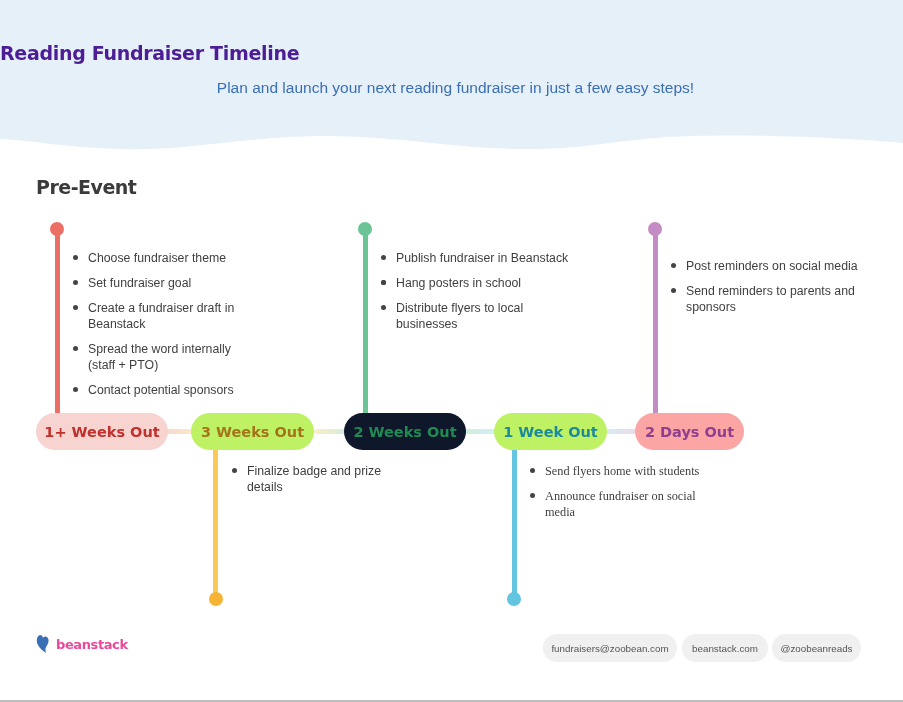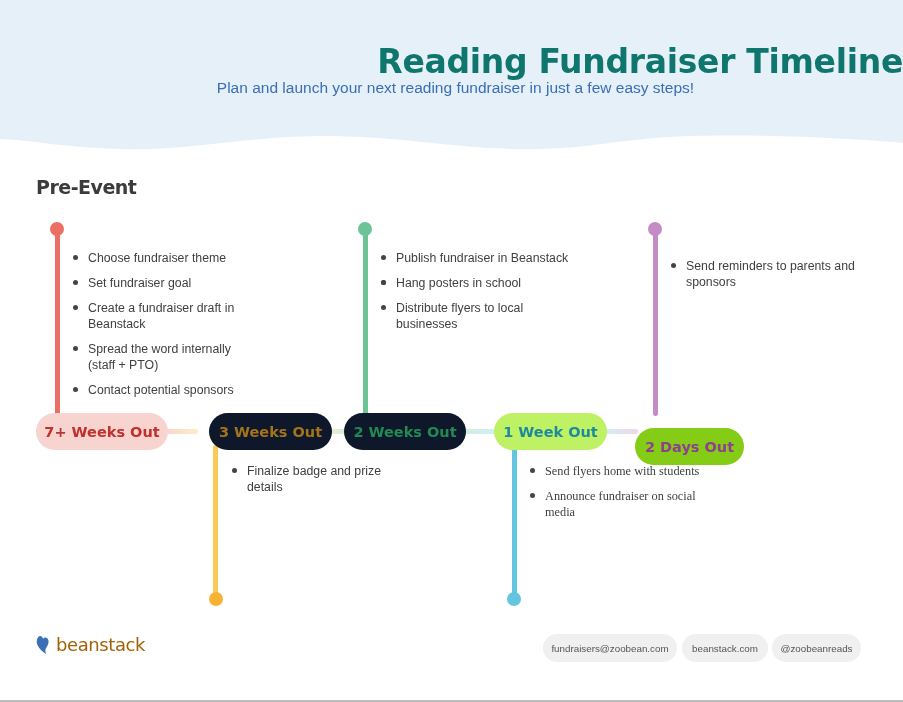--- a/index.html
+++ b/index.html
@@ -2,22 +2,22 @@
 <html><head>
   <meta charset="utf-8">
   <style>
     * { box-sizing: border-box; margin: 0; padding: 0; }
     html, body { width: 903px; height: 702px; background: #ffffff; overflow: hidden; }
     body { position: relative; font-family: "Liberation Sans", "DejaVu Sans", sans-serif; color: #3c3c3c; }
 
     .header-bg { position: absolute; left: 0; top: 0; width: 903px; height: 160px; }
     .header-bg svg { display: block; }
 
-    .title { position: absolute; left: 0; top: 42px; width: 903px; text-align: right;
-      font-family: "DejaVu Sans", sans-serif; font-weight: bold; font-size: 33px; color: #0f766e; letter-spacing: -0.3px; }
+    .title { position: absolute; left: 0; top: 42px; width: 903px; text-align: left;
+      font-family: "DejaVu Sans", sans-serif; font-weight: bold; font-size: 19px; color: #4c1d95; letter-spacing: -0.3px; }
     .subtitle { position: absolute; left: 0; top: 79px; width: 903px; text-align: center;
       font-family: "Liberation Sans", sans-serif; font-size: 15.5px; color: #3a6fb5; padding-left: 8px; }
 
     .section-title { position: absolute; left: 36px; top: 176px; font-family: "DejaVu Sans", sans-serif;
       font-weight: bold; font-size: 19px; color: #3b3b3b; letter-spacing: -0.5px; }
 
     .connector { position: absolute; top: 429px; height: 5px; border-radius: 2px; }
 
     .vline { position: absolute; width: 5px; border-radius: 3px; }
     .dot { position: absolute; width: 14px; height: 14px; border-radius: 50%; }
@@ -27,21 +27,21 @@
       font-family: "DejaVu Sans", sans-serif; font-weight: bold; font-size: 14.5px; white-space: nowrap; }
 
     .task-list { position: absolute; list-style: none; font-family: "Liberation Sans", sans-serif;
       font-size: 12.3px; line-height: 16px; color: #3f3f3f; }
     .task-list li { position: relative; padding-left: 16px; margin-bottom: 9px; }
     .task-list li .bullet { position: absolute; left: 1px; top: 5px; width: 5px; height: 5px;
       border-radius: 50%; background: #444; }
 
     .logo { position: absolute; left: 36px; top: 634px; display: flex; align-items: center; }
     .logo-icon { width: 14px; height: 20px; margin-right: 6px; }
-    .logo-text { font-family: "DejaVu Sans", sans-serif; font-weight: normal; font-size: 18px; color: #a16207; letter-spacing: -0.4px; }
+    .logo-text { font-family: "DejaVu Sans", sans-serif; font-weight: bold; font-size: 13px; color: #ec4899; letter-spacing: -0.4px; }
 
     .contact-chip { position: absolute; top: 634px; height: 28px; border-radius: 14px; background: #f0f0f0;
       display: flex; align-items: center; justify-content: center; font-family: "Liberation Sans", sans-serif;
       font-size: 9.8px; color: #555; white-space: nowrap; }
 
     .bottom-rule { position: absolute; left: 0; top: 700px; width: 903px; height: 2px; background: #bdbdbd; }
   </style>
 </head>
 <body>
 
@@ -64,30 +64,30 @@
 <div>
   <div class="dot" style="left:50px;top:222px;background:#ec6f66;"></div>
   <div class="vline" style="left:54.5px;top:228px;height:188px;background:#ec6f66;"></div>
   <ul class="task-list" style="left:72px;top:250px;width:180px;">
     <li><span class="bullet"></span><span>Choose fundraiser theme</span></li>
     <li><span class="bullet"></span><span>Set fundraiser goal</span></li>
     <li><span class="bullet"></span><span>Create a fundraiser draft in Beanstack</span></li>
     <li><span class="bullet"></span><span>Spread the word internally (staff + PTO)</span></li>
     <li><span class="bullet"></span><span>Contact potential sponsors</span></li>
   </ul>
-  <div class="pill" style="left:36px;width:132px;background:#f8d4d1;color:#c0302c;">7+ Weeks Out</div>
+  <div class="pill" style="left:36px;width:132px;background:#f8d4d1;color:#c0302c;">1+ Weeks Out</div>
 </div>
 
 <div>
   <div class="vline" style="left:213px;top:445px;height:152px;background:#f9c95a;"></div>
   <div class="dot" style="left:208.5px;top:592px;background:#f7b334;"></div>
   <ul class="task-list" style="left:231px;top:463px;width:175px;">
     <li><span class="bullet"></span><span>Finalize badge and prize details</span></li>
   </ul>
-  <div class="pill" style="left:209px;width:123px;background:#0f172a;color:#a4741a;">3 Weeks Out</div>
+  <div class="pill" style="left:191px;width:123px;background:#bef264;color:#a4741a;">3 Weeks Out</div>
 </div>
 
 <div>
   <div class="dot" style="left:358px;top:222px;background:#6cc496;"></div>
   <div class="vline" style="left:362.5px;top:228px;height:188px;background:#6cc496;"></div>
   <ul class="task-list" style="left:380px;top:250px;width:200px;">
     <li><span class="bullet"></span><span>Publish fundraiser in Beanstack</span></li>
     <li><span class="bullet"></span></li>
     <li><span class="bullet"></span><span>Hang posters in school</span></li>
     <li><span class="bullet"></span><span>Distribute flyers to local businesses</span></li>
@@ -102,23 +102,24 @@
     <li><span class="bullet"></span><span>Send flyers home with students</span></li>
     <li><span class="bullet"></span><span>Announce fundraiser on social media</span></li>
   </ul>
   <div class="pill" style="left:494px;width:113px;background:#bef264;color:#1c8a9c;">1 Week Out</div>
 </div>
 
 <div>
   <div class="dot" style="left:648px;top:222px;background:#c48cc4;"></div>
   <div class="vline" style="left:652.5px;top:228px;height:188px;background:#c48cc4;"></div>
   <ul class="task-list" style="left:670px;top:258px;width:200px;">
+    <li><span class="bullet"></span><span>Post reminders on social media</span></li>
     <li><span class="bullet"></span><span>Send reminders to parents and sponsors</span></li>
   </ul>
-  <div class="pill" style="left:635px;width:109px;background:#84cc16;color:#8e3f8e;margin-top:15px;">2 Days Out</div>
+  <div class="pill" style="left:635px;width:109px;background:#fca5a5;color:#8e3f8e;">2 Days Out</div>
 </div>
 
 <div class="logo">
   <svg class="logo-icon" viewBox="0 0 14 20">
     <path d="M4 1 C6 1 7 3 7 4 C8 2 10 2 11.5 3.5 C13.5 6 12.5 10 10 13 C9 15 9.5 17 10 19 C7 17 3 14 1.5 10 C0 6.5 1 1.5 4 1 Z" fill="#3a6fb5"></path>
   </svg>
   <span class="logo-text">beanstack</span>
 </div>
 
 <div class="contact-chip" style="left:543px;width:134px;">fundraisers@zoobean.com</div>

